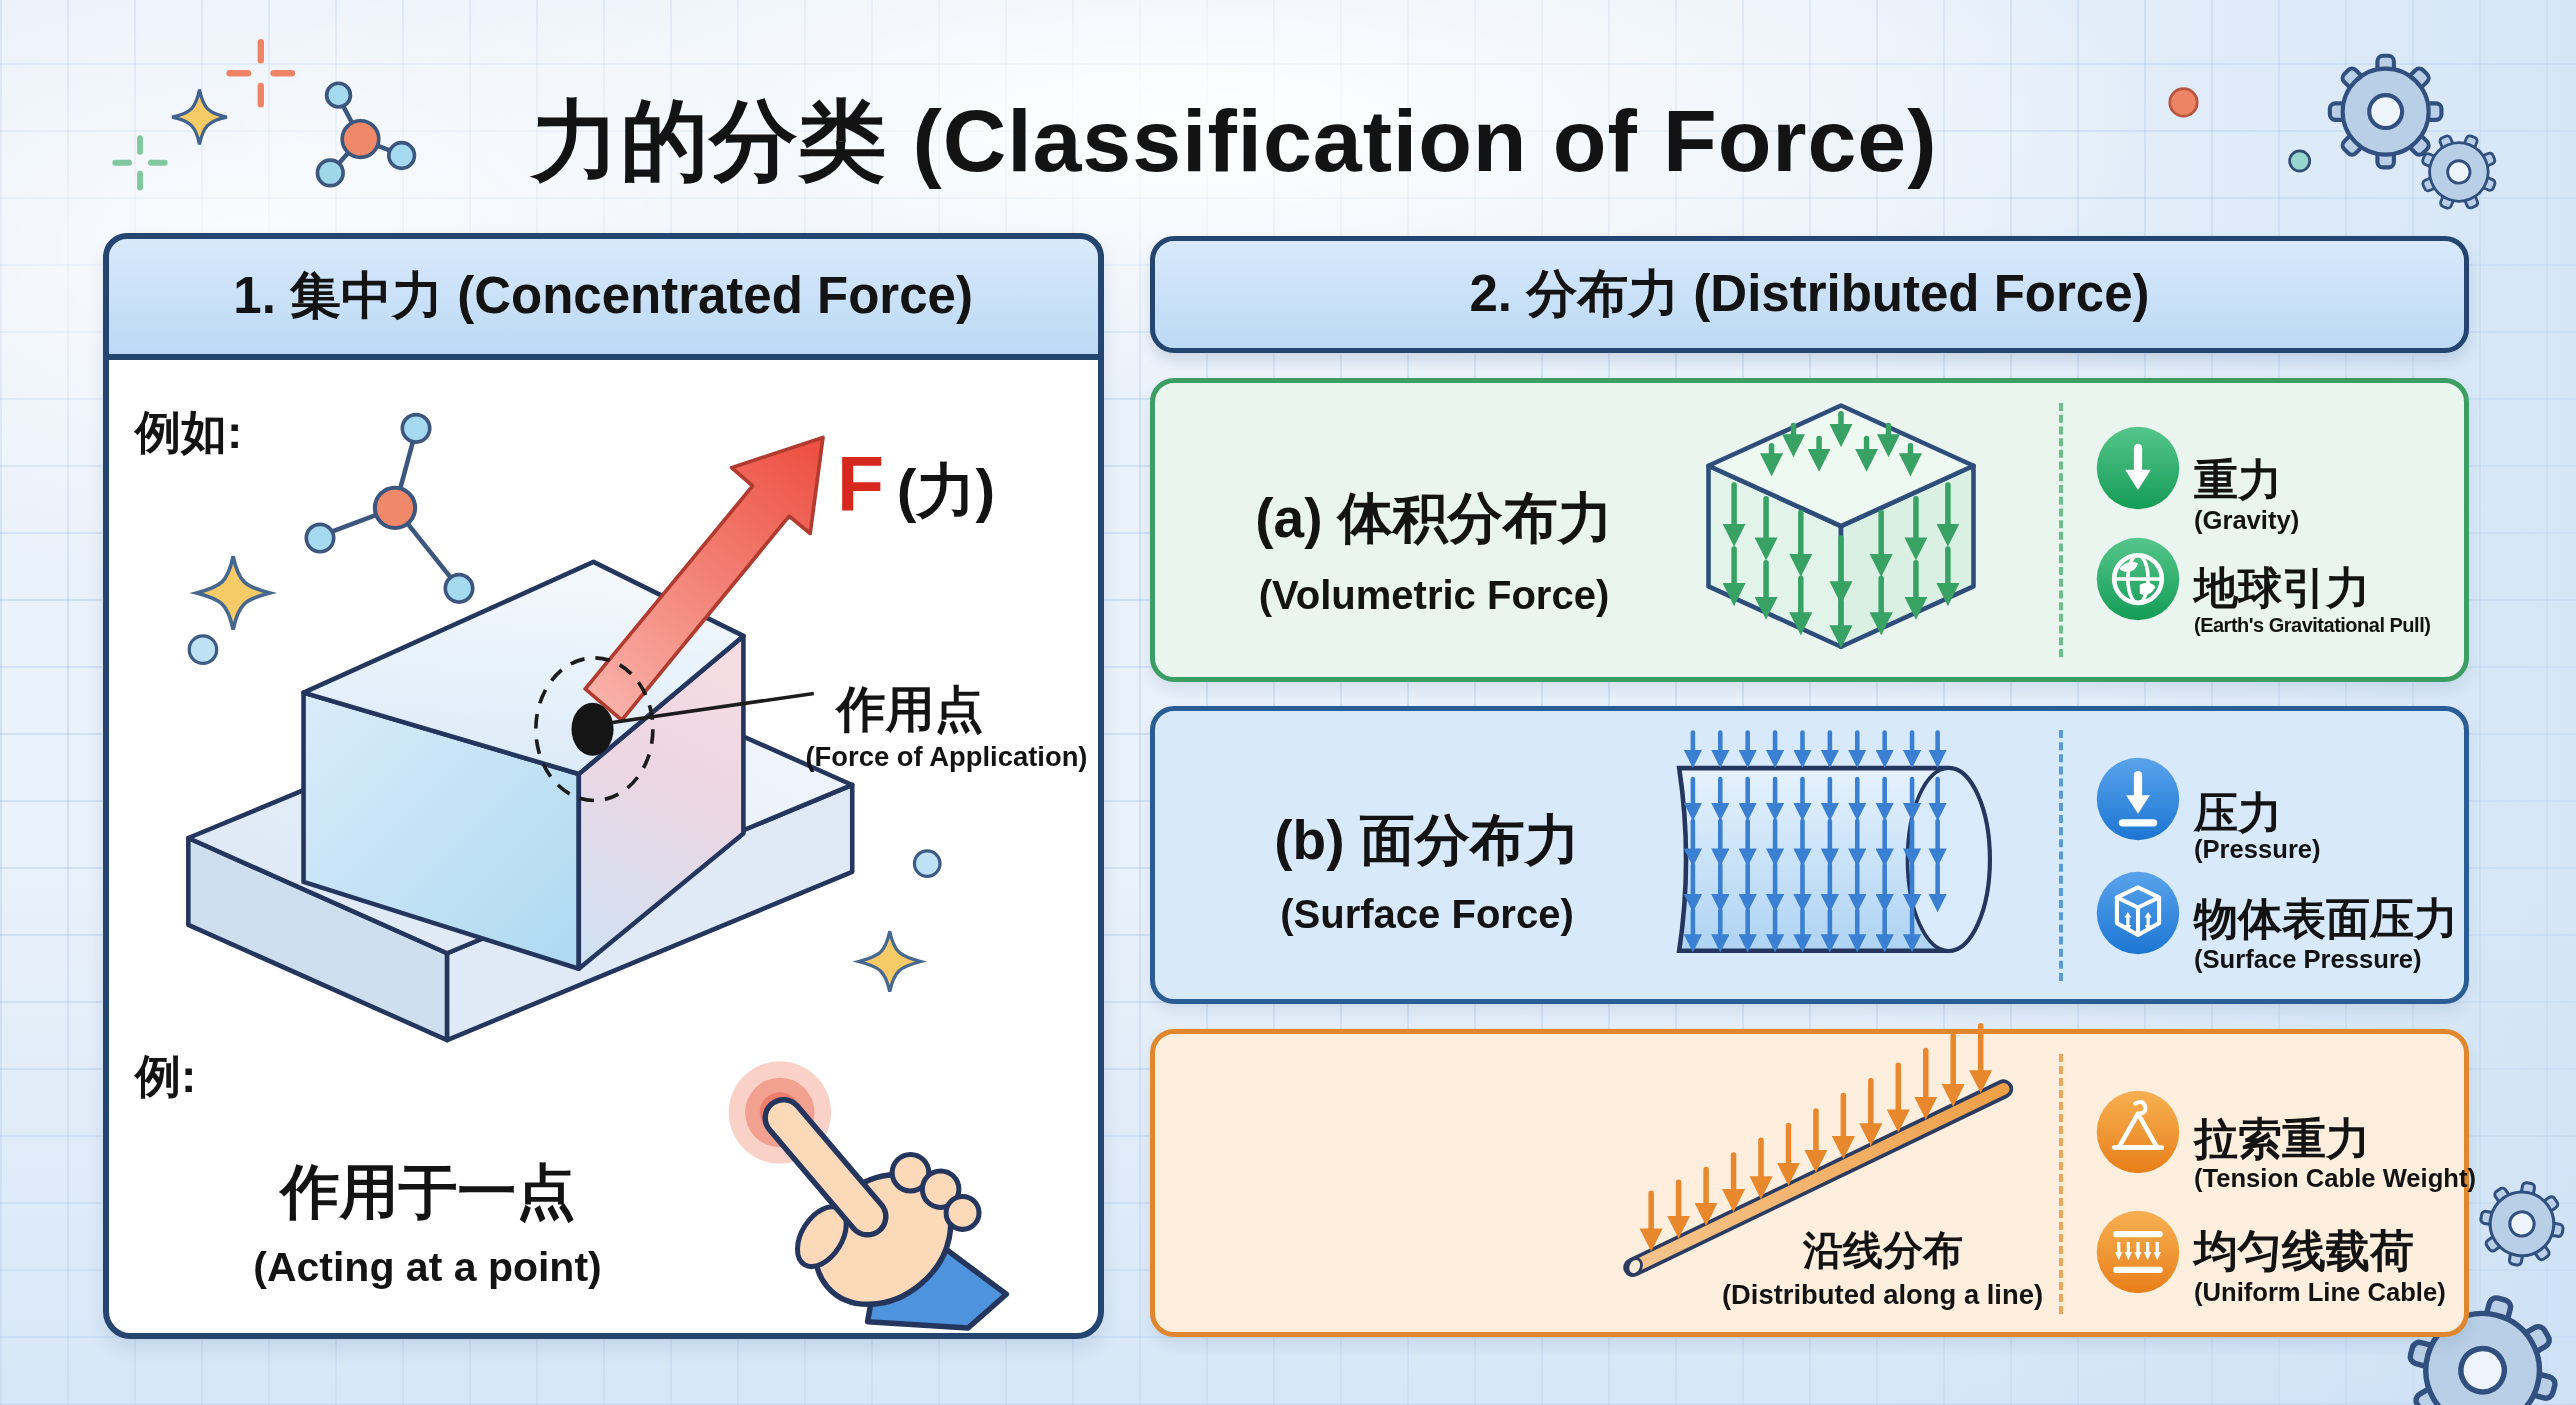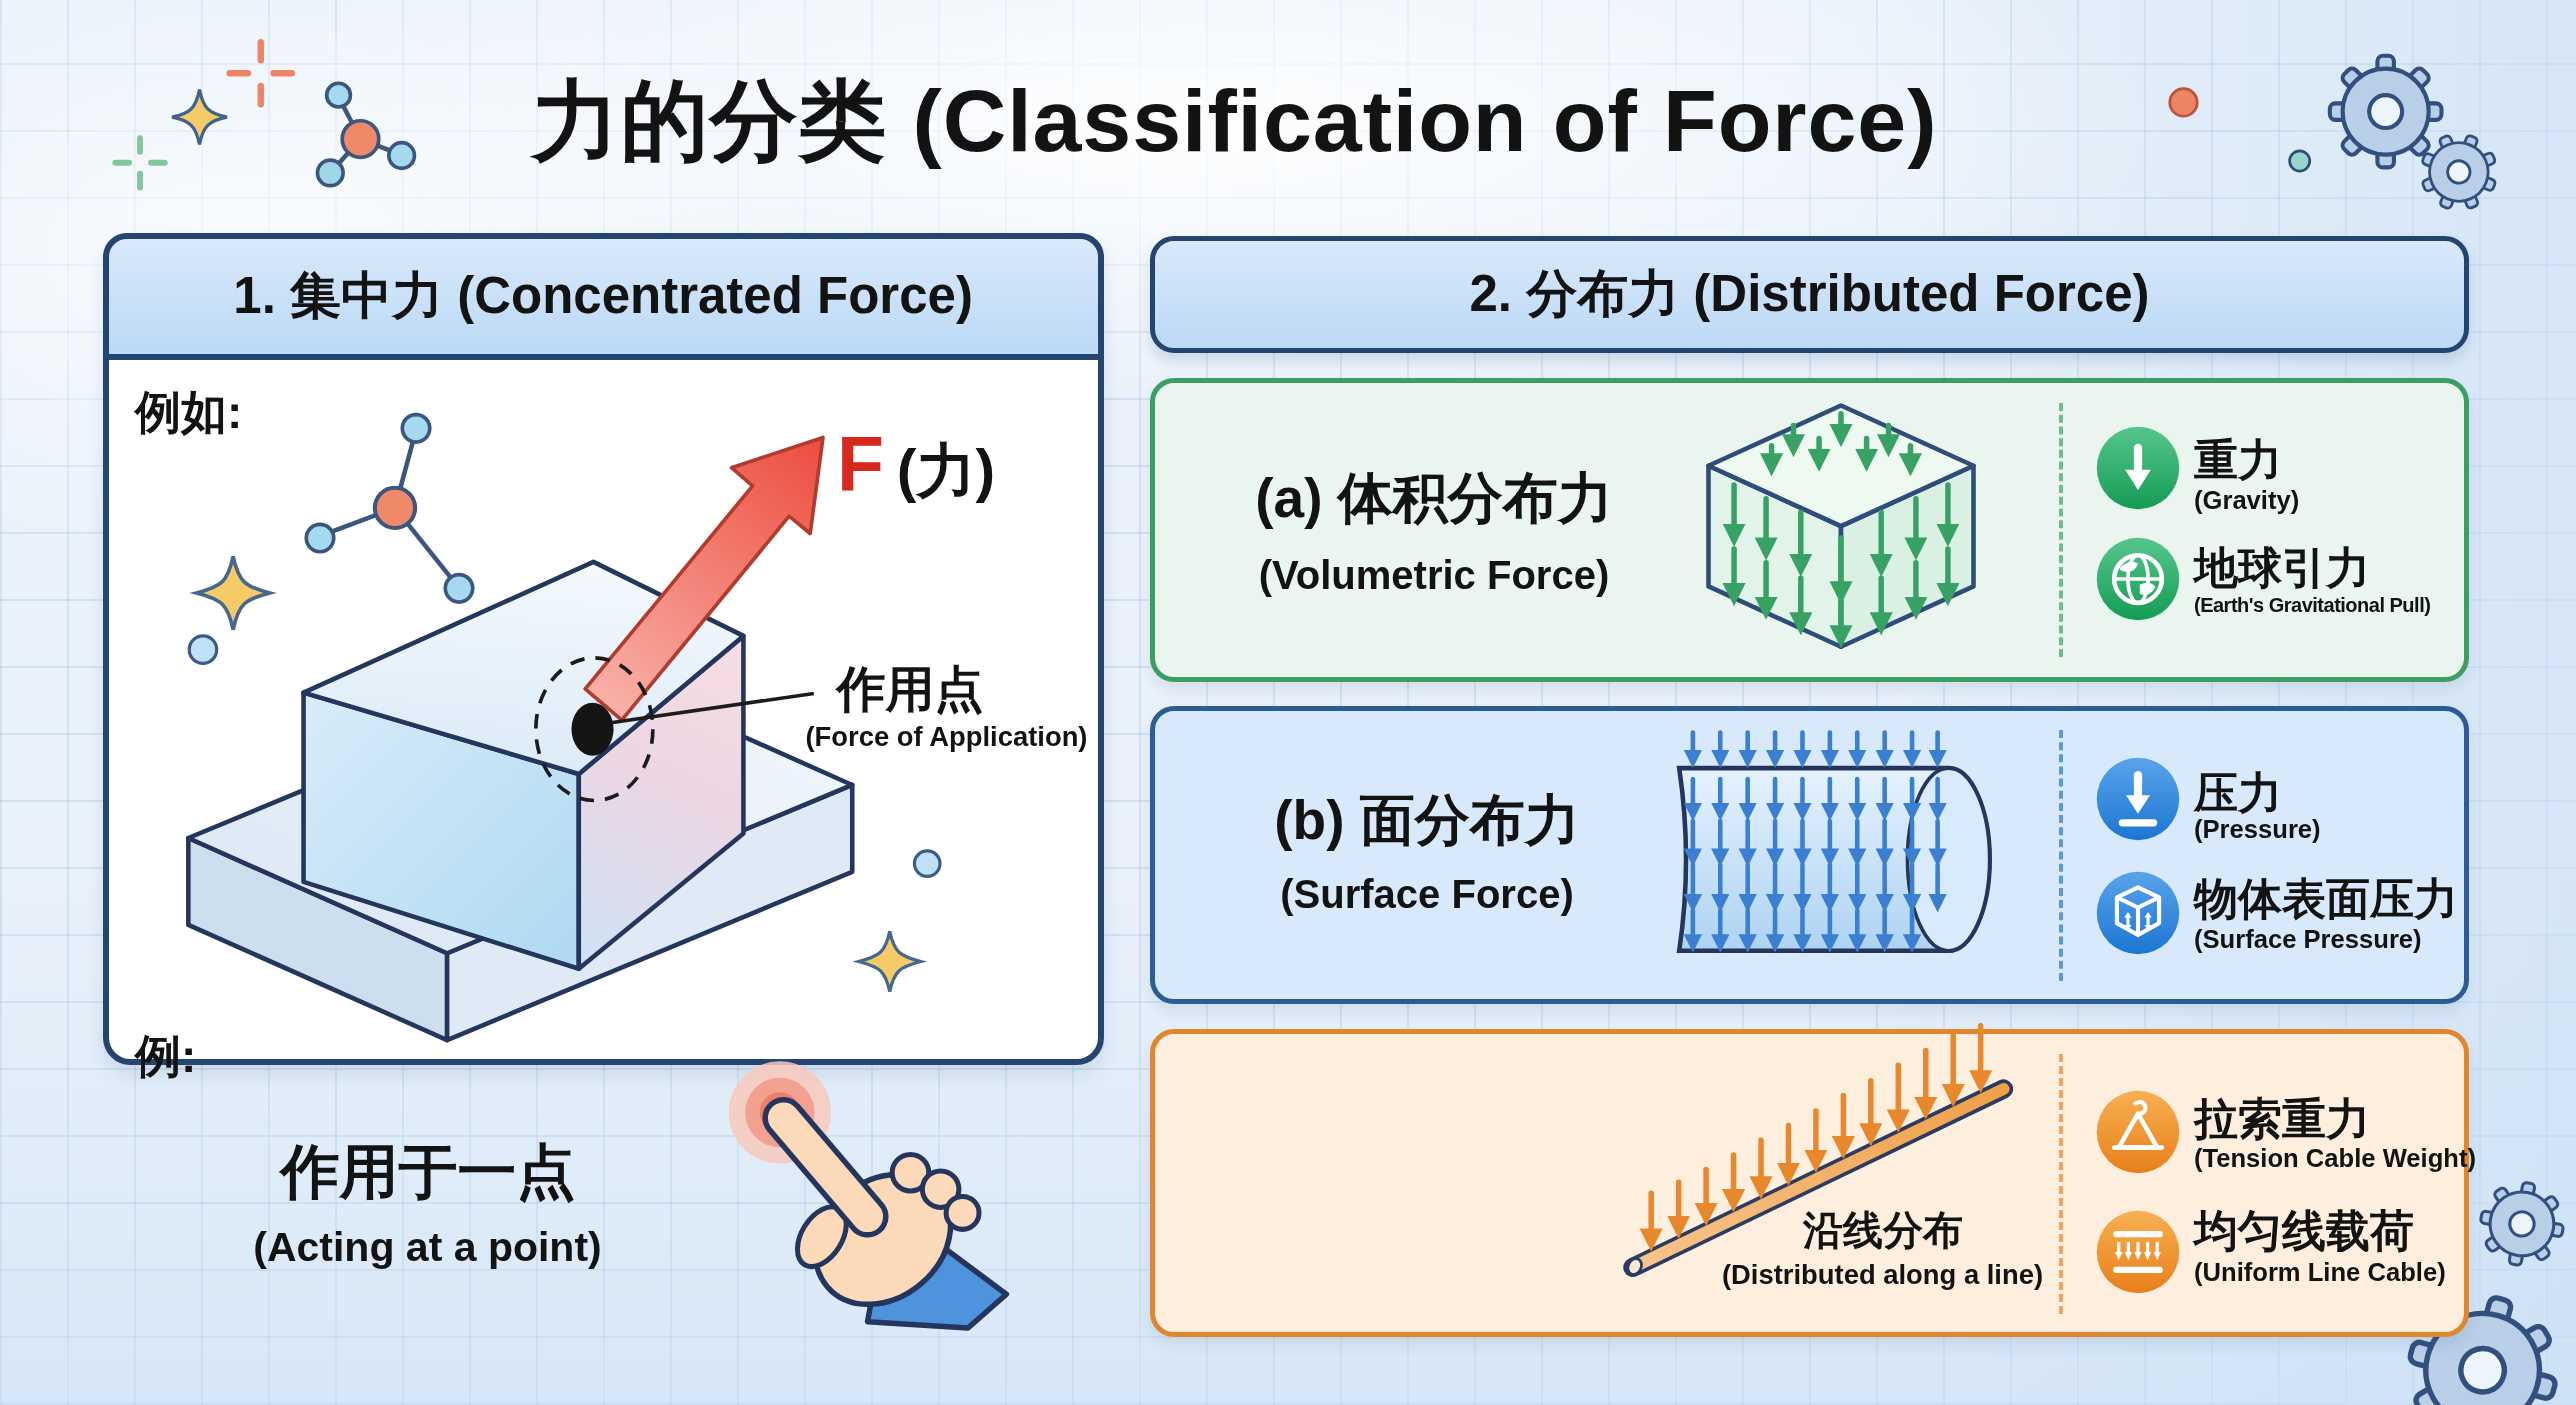--- a/index.html
+++ b/index.html
@@ -8,25 +8,25 @@
     font-family:"Liberation Sans","DejaVu Sans",sans-serif;
     background-color:#e9f1fa;
     background-image:
       radial-gradient(1372px 384px at 46% 9%, rgba(255,255,255,.95), rgba(255,255,255,0) 72%),
       radial-gradient(823px 476px at 10% 18%, rgba(255,255,255,.8), rgba(255,255,255,0) 70%),
       linear-gradient(90deg, rgba(255,255,255,0) 72%, rgba(198,221,244,.55)),
       linear-gradient(180deg, rgba(255,255,255,0) 62%, rgba(198,221,244,.5)),
       repeating-linear-gradient(0deg, rgba(118,160,212,.20) 0 1.8px, transparent 1.8px 67px),
       repeating-linear-gradient(90deg, rgba(118,160,212,.20) 0 1.8px, transparent 1.8px 67px);
   }
-  .t{position:absolute;white-space:nowrap;color:#131313;font-weight:bold;z-index:3;line-height:1.05;}
+  .t{position:absolute;white-space:nowrap;color:#131313;font-weight:bold;z-index:3;line-height:1.05;margin-top:20px;}
   .ctr{text-align:center;}
   .main-title{font-size:88px;letter-spacing:0.9px;}
   .panel{position:absolute;box-sizing:border-box;z-index:1;}
-  .left-panel{left:103px;top:233px;width:1001px;height:832px;background:#ffffff;
+  .left-panel{left:103px;top:233px;width:1001px;height:1106px;background:#ffffff;
     border:6.4px solid #24456f;border-radius:27.4px;box-shadow:0 9.1px 16.5px rgba(44,80,130,.12);}
   .left-header{position:absolute;left:-6.4px;top:-6.4px;width:1001px;height:127px;box-sizing:border-box;
     background:linear-gradient(180deg,#d8e9fb,#bcd9f5);border:6.4px solid #24456f;
     border-radius:24px 24px 0 0;display:flex;align-items:center;justify-content:center;}
   .right-header{left:1150px;top:236px;width:1319px;height:117px;
     background:linear-gradient(180deg,#d8e9fb,#bcd9f5);border:5.5px solid #24456f;border-radius:24px;
     display:flex;align-items:center;justify-content:center;box-shadow:0 7.3px 12.8px rgba(44,80,130,.16);}
   .hdr-text{font-size:51px;font-weight:bold;color:#131313;white-space:nowrap;}
   .sec-box{position:absolute;box-sizing:border-box;border-radius:24px;z-index:1;box-shadow:0 7.3px 12.8px rgba(44,80,130,.10);}
   .box-a{left:1150px;top:378px;width:1319px;height:304px;background:#e9f5ee;border:5.5px solid #3c9e63;}

